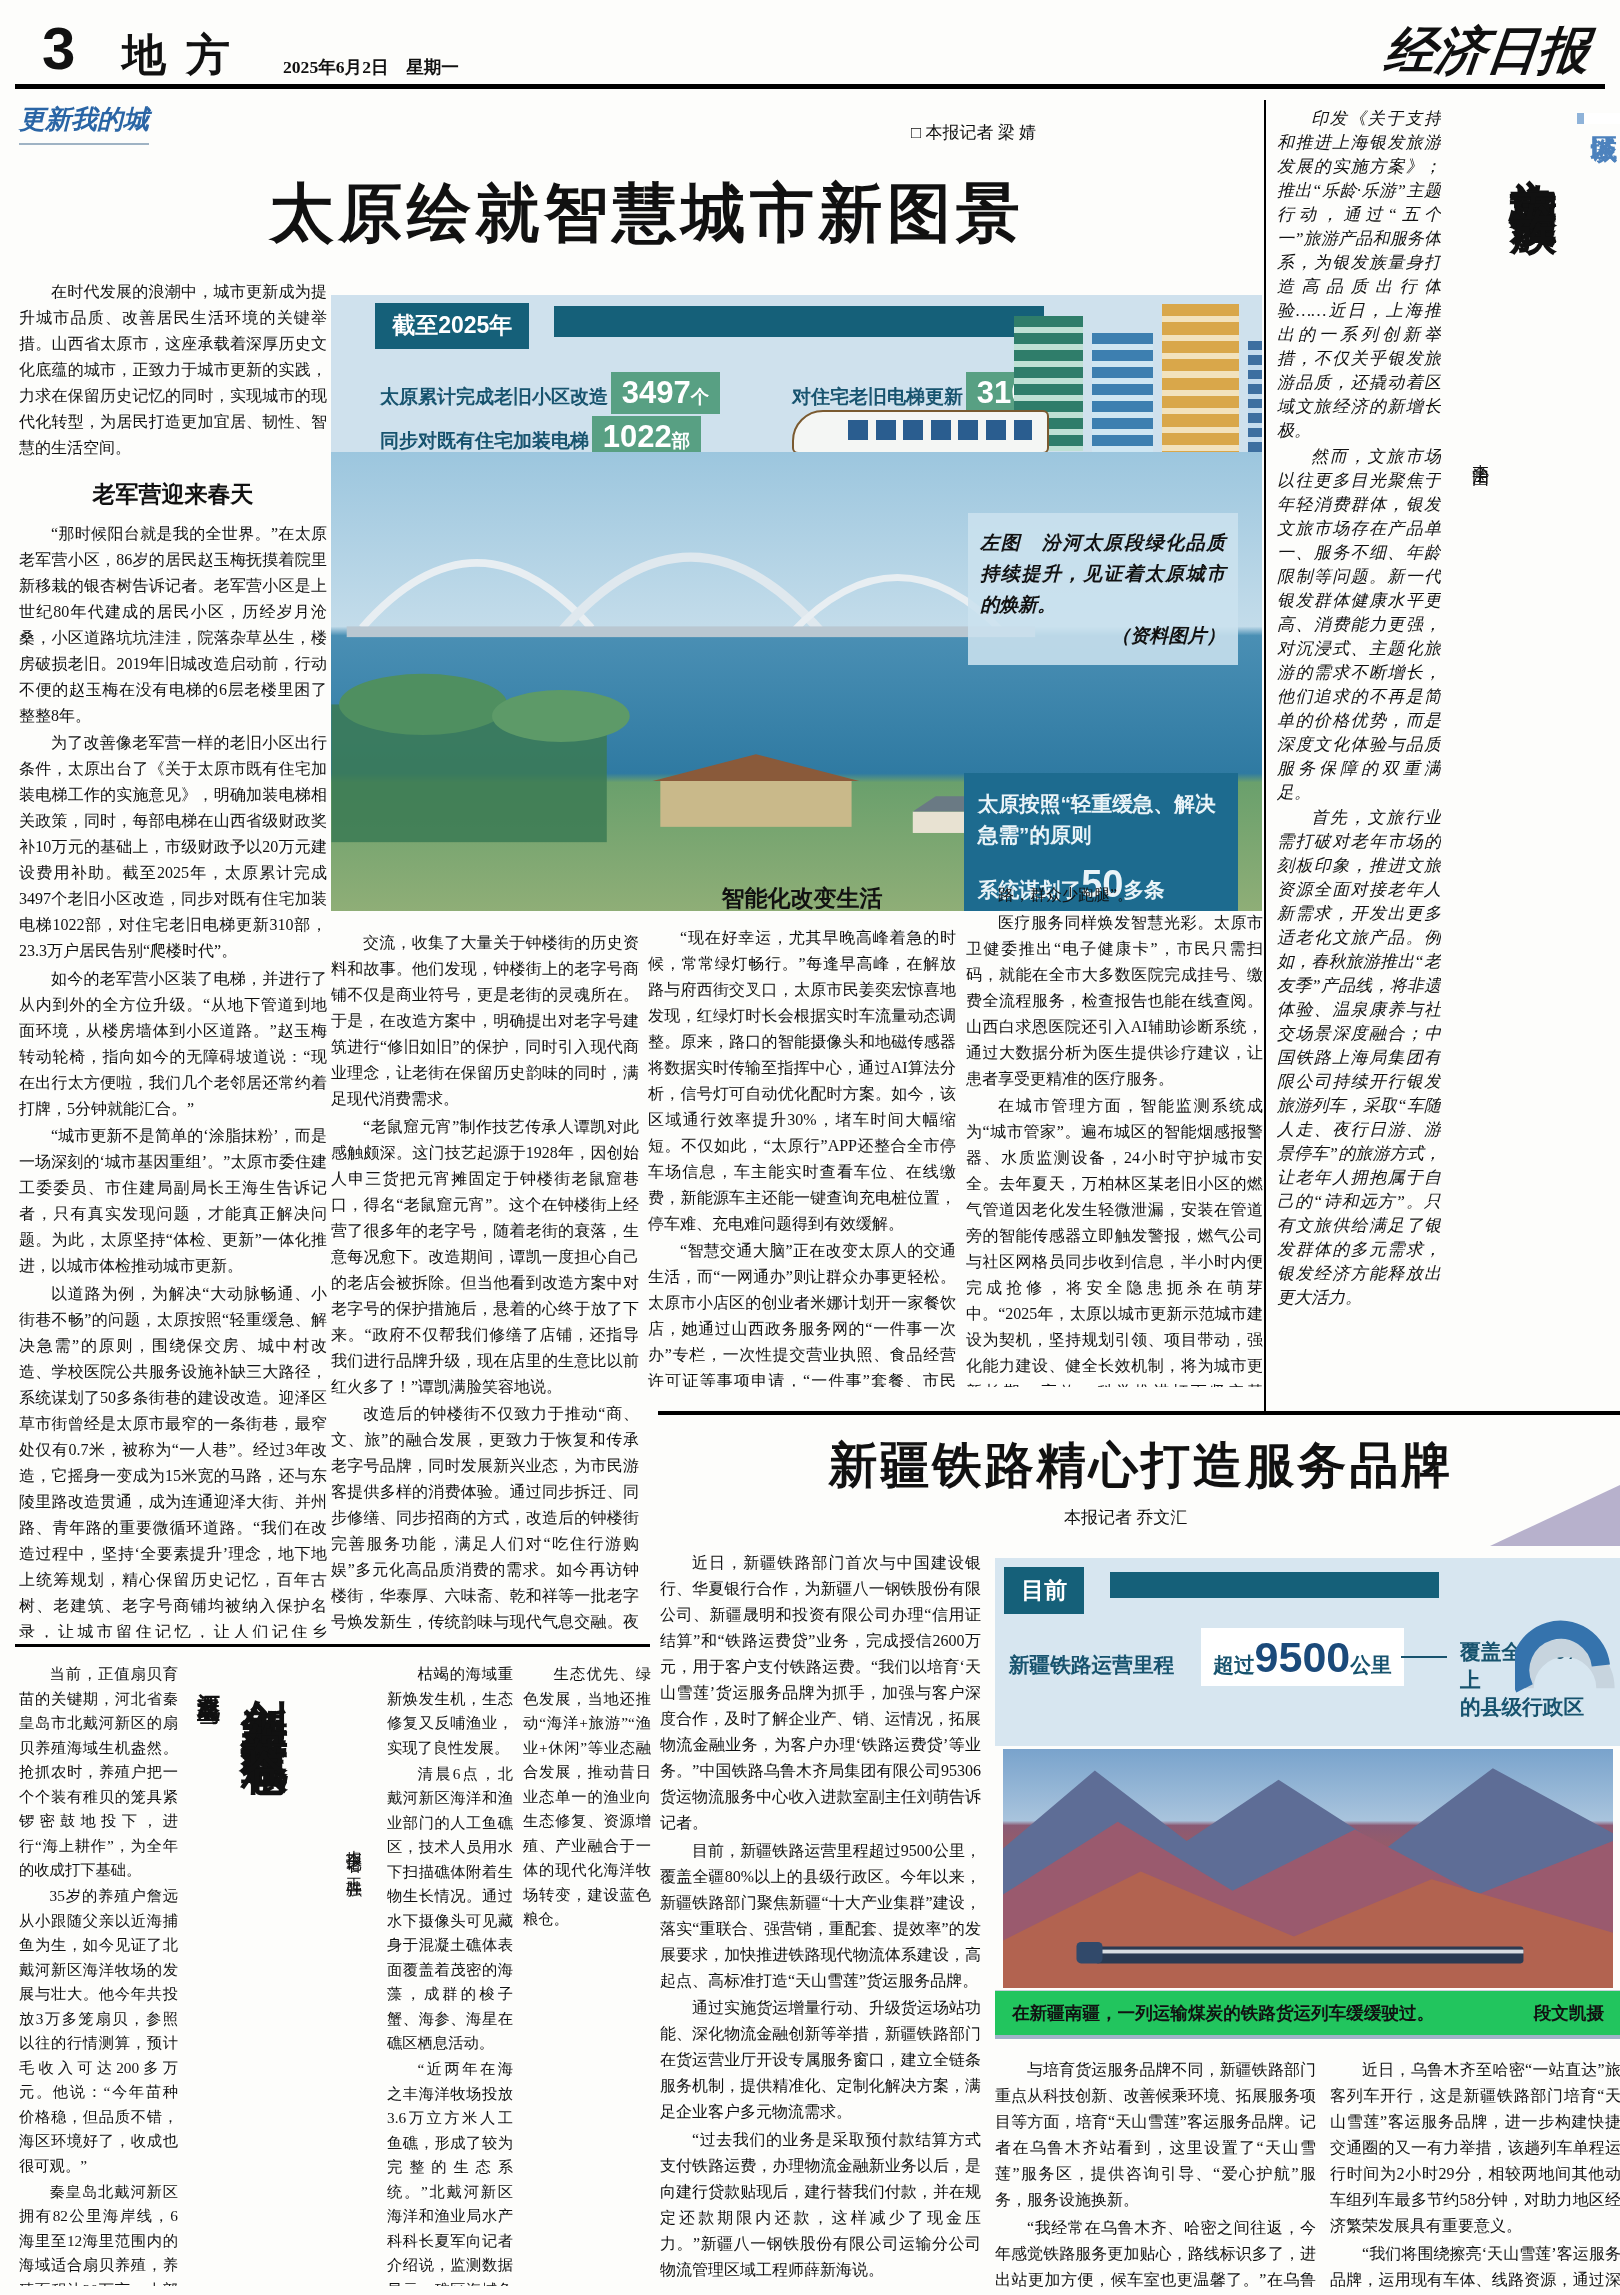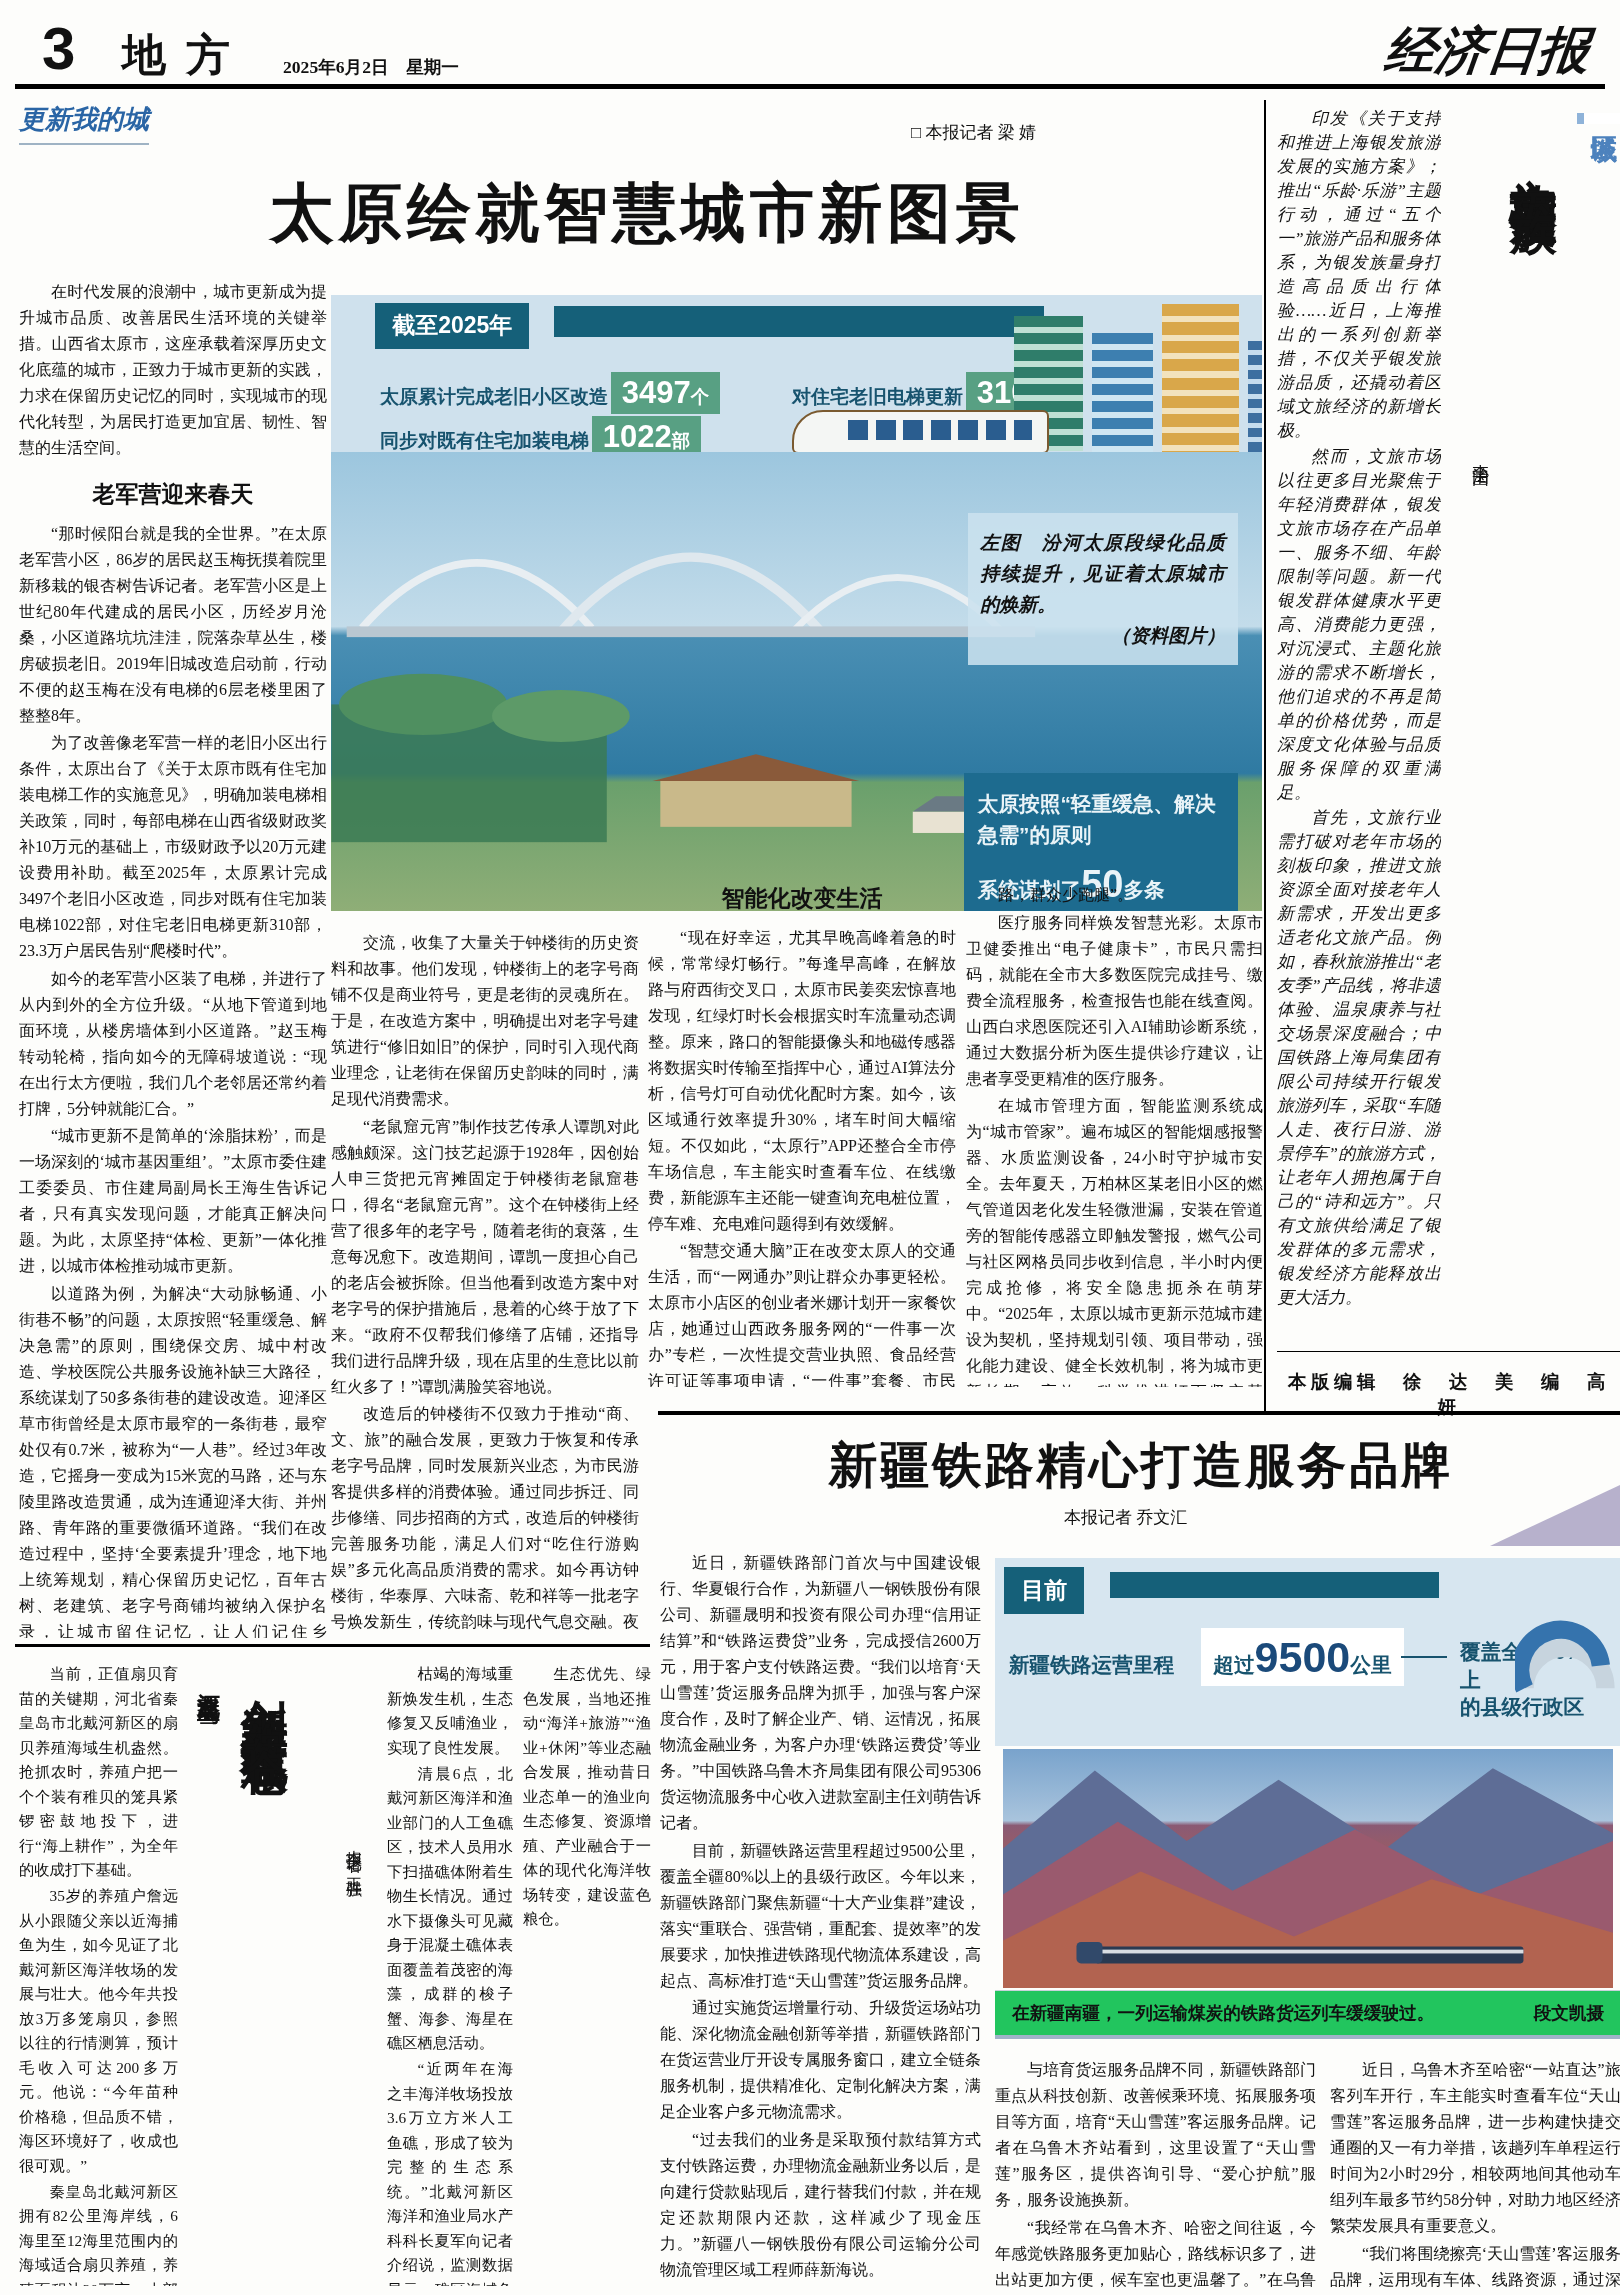--- a/index.html
+++ b/index.html
@@ -191,21 +191,20 @@
       <div class="abs vert sb-label" style="right:0;top:6.1px;">区域谈</div>
       <div class="abs vert sb-title" style="right:61px;top:34px;height:628px;">文旅市场需更懂银发族</div>
       <div class="abs vert sb-author" style="right:129px;top:344px;height:153px;">李治国</div>
     </div>
     <div class="col kai" style="text-align:justify;">
         <p>印发《关于支持和推进上海银发旅游发展的实施方案》；推出“乐龄·乐游”主题行动，通过“五个一”旅游产品和服务体系，为银发族量身打造高品质出行体验……近日，上海推出的一系列创新举措，不仅关乎银发旅游品质，还撬动着区域文旅经济的新增长极。</p>
         <p>然而，文旅市场以往更多目光聚焦于年轻消费群体，银发文旅市场存在产品单一、服务不细、年龄限制等问题。新一代银发群体健康水平更高、消费能力更强，对沉浸式、主题化旅游的需求不断增长，他们追求的不再是简单的价格优势，而是深度文化体验与品质服务保障的双重满足。</p>
         <p>首先，文旅行业需打破对老年市场的刻板印象，推进文旅资源全面对接老年人新需求，开发出更多适老化文旅产品。例如，春秋旅游推出“老友季”产品线，将非遗体验、温泉康养与社交场景深度融合；中国铁路上海局集团有限公司持续开行银发旅游列车，采取“车随人走、夜行日游、游景停车”的旅游方式，让老年人拥抱属于自己的“诗和远方”。只有文旅供给满足了银发群体的多元需求，银发经济方能释放出更大活力。</p>
       </div>
   </div>
-  <div class="abs editor" style="left:1277px;top:1351px;width:344px;">本版编辑　徐　达　美　编　高　妍</div>
   <div class="abs rule" style="left:658px;top:1411px;width:962px;height:3.8px;"></div>
 
   <h2 class="abs hl-xj" style="left:674px;top:1433px;width:934px;">新疆铁路精心打造服务品牌</h2>
   <div class="abs byline" style="left:1064px;top:1506px;">本报记者 乔文汇</div>
   <div class="abs tri" style="left:1490px;top:1485px;"></div>
 
   <div class="abs ig2" style="left:995px;top:1558px;width:625px;height:188px;">
     <div class="ig-bar" style="left:115px;top:13.8px;width:329px;height:26px;position:absolute;"></div>
     <div class="abs ig-tag" style="left:9.2px;top:9.2px;">目前</div>
     <div class="abs stat-label" style="left:13.8px;top:93px;font-size:20.7px;">新疆铁路运营里程</div>
@@ -247,21 +246,21 @@
       </div>
   </div>
   <div class="abs col body21" style="left:995px;top:2057px;width:321px;height:230px;">
     <div>
         <p>与培育货运服务品牌不同，新疆铁路部门重点从科技创新、改善候乘环境、拓展服务项目等方面，培育“天山雪莲”客运服务品牌。记者在乌鲁木齐站看到，这里设置了“天山雪莲”服务区，提供咨询引导、“爱心护航”服务，服务设施换新。</p>
         <p>“我经常在乌鲁木齐、哈密之间往返，今年感觉铁路服务更加贴心，路线标识多了，进出站更加方便，候车室也更温馨了。”在乌鲁木齐站候车的旅客张至纯对记者说。</p>
       </div>
   </div>
   <div class="abs col body21" style="left:1330px;top:2057px;width:291px;height:230px;">
     <div>
-        <p>近日，乌鲁木齐至哈密“一站直达”旅客列车开行，车主能实时查看车位“天山雪莲”客运服务品牌，进一步构建快捷交通圈的又一有力举措，该趟列车单程运行时间为2小时29分，相较两地间其他动车组列车最多节约58分钟，对助力地区经济繁荣发展具有重要意义。</p>
+        <p>近日，乌鲁木齐至哈密“一站直达”旅客列车开行，这是新疆铁路部门培育“天山雪莲”客运服务品牌，进一步构建快捷交通圈的又一有力举措，该趟列车单程运行时间为2小时29分，相较两地间其他动车组列车最多节约58分钟，对助力地区经济繁荣发展具有重要意义。</p>
         <p>“我们将围绕擦亮‘天山雪莲’客运服务品牌，运用现有车体、线路资源，通过深挖运输潜力、不断优化运能运力，丰富客运产品，目前已开行了乌鲁木齐至喀什、阿克苏、库尔勒、伊宁、博乐、克拉玛依、哈密7个方向的‘一站直达’旅客列车，全力满足旅客出行需求。”中国铁路乌鲁木齐局集团有限公司客运部市场开发室主任杨丽表示。</p>
       </div>
   </div>
 
   <div class="abs rule" style="left:15.3px;top:1644px;width:635px;height:3.1px;"></div>
   <div class="abs col body20" style="left:19px;top:1662px;width:159px;height:624px;">
     <div>
         <p>当前，正值扇贝育苗的关键期，河北省秦皇岛市北戴河新区的扇贝养殖海域生机盎然。抢抓农时，养殖户把一个个装有稚贝的笼具紧锣密鼓地投下，进行“海上耕作”，为全年的收成打下基础。</p>
         <p>35岁的养殖户詹远从小跟随父亲以近海捕鱼为生，如今见证了北戴河新区海洋牧场的发展与壮大。他今年共投放3万多笼扇贝，参照以往的行情测算，预计毛收入可达200多万元。他说：“今年苗种价格稳，但品质不错，海区环境好了，收成也很可观。”</p>
         <p>秦皇岛北戴河新区拥有82公里海岸线，6海里至12海里范围内的海域适合扇贝养殖，养殖面积达20万亩，大部分区域用于筏式养殖。北戴河新区以海洋牧场建设和产业结构调整为重点，积极开展国家级海洋牧场示范区建设。</p>

